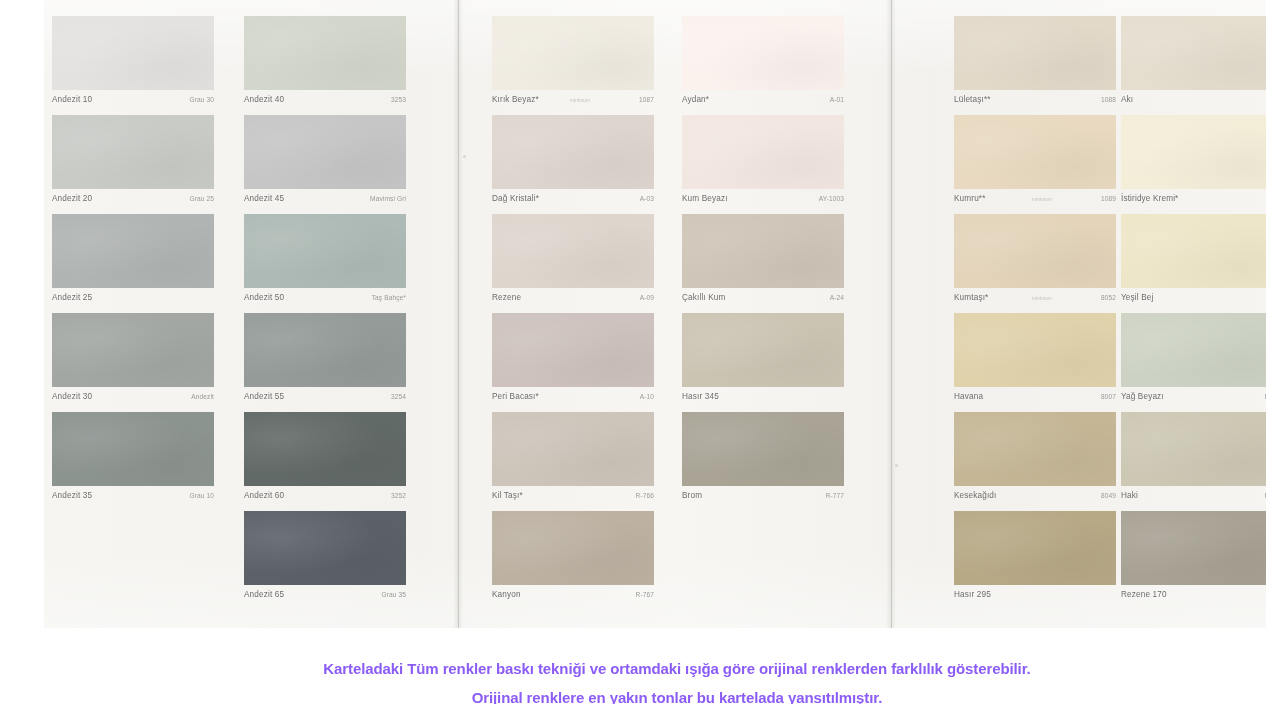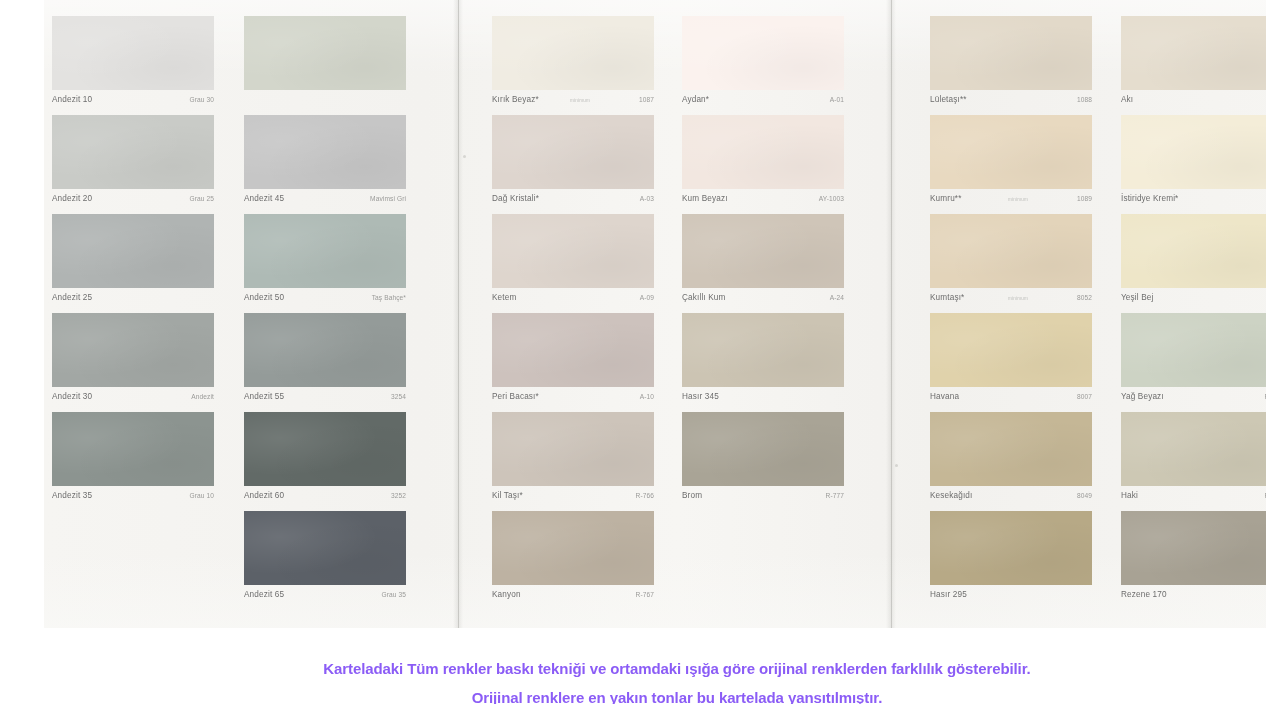--- a/index.html
+++ b/index.html
@@ -187,20 +187,24 @@
               <span class="sw-name">Andezit 35</span>
               <span class="sw-code">Grau 10</span>
             </div>
           </div>
         </div>
         <div class="col" style="left: 200px;">
           <div class="swatch-cell">
             <div class="swatch" style="background: rgb(211, 214, 203);">
               <div class="grain"></div>
             </div>
+            <div class="labels">
+              <span class="sw-name">Andezit 40</span>
+              <span class="sw-code">3253</span>
+            </div>
           </div>
           <div class="swatch-cell">
             <div class="swatch" style="background: rgb(198, 198, 198);">
               <div class="grain"></div>
             </div>
             <div class="labels">
               <span class="sw-name">Andezit 45</span>
               <span class="sw-code">Mavimsi Gri</span>
             </div>
           </div>
@@ -259,21 +263,21 @@
             <div class="labels">
               <span class="sw-name">Dağ Kristali*</span>
               <span class="sw-code">A-03</span>
             </div>
           </div>
           <div class="swatch-cell">
             <div class="swatch" style="background: rgb(222, 213, 205);">
               <div class="grain"></div>
             </div>
             <div class="labels">
-              <span class="sw-name">Ketem</span>
+              <span class="sw-name">Rezene</span>
               <span class="sw-code">A-09</span>
             </div>
           </div>
           <div class="swatch-cell">
             <div class="swatch" style="background: rgb(205, 194, 189);">
               <div class="grain"></div>
             </div>
             <div class="labels">
               <span class="sw-name">Peri Bacası*</span>
               <span class="sw-code">A-10</span>
@@ -337,21 +341,21 @@
           <div class="swatch-cell">
             <div class="swatch" style="background: rgb(169, 164, 150);">
               <div class="grain"></div>
             </div>
             <div class="labels">
               <span class="sw-name">Brom</span>
               <span class="sw-code">R-777</span>
             </div>
           </div>
         </div>
-        <div class="col" style="left: 886px;">
+        <div class="col" style="left: 910px;">
           <div class="swatch-cell">
             <div class="swatch" style="background: rgb(226, 217, 201);">
               <div class="grain"></div>
             </div>
             <div class="labels">
               <span class="sw-name">Lületaşı**</span>
               <span class="sw-code">1088</span>
             </div>
           </div>
           <div class="swatch-cell">

